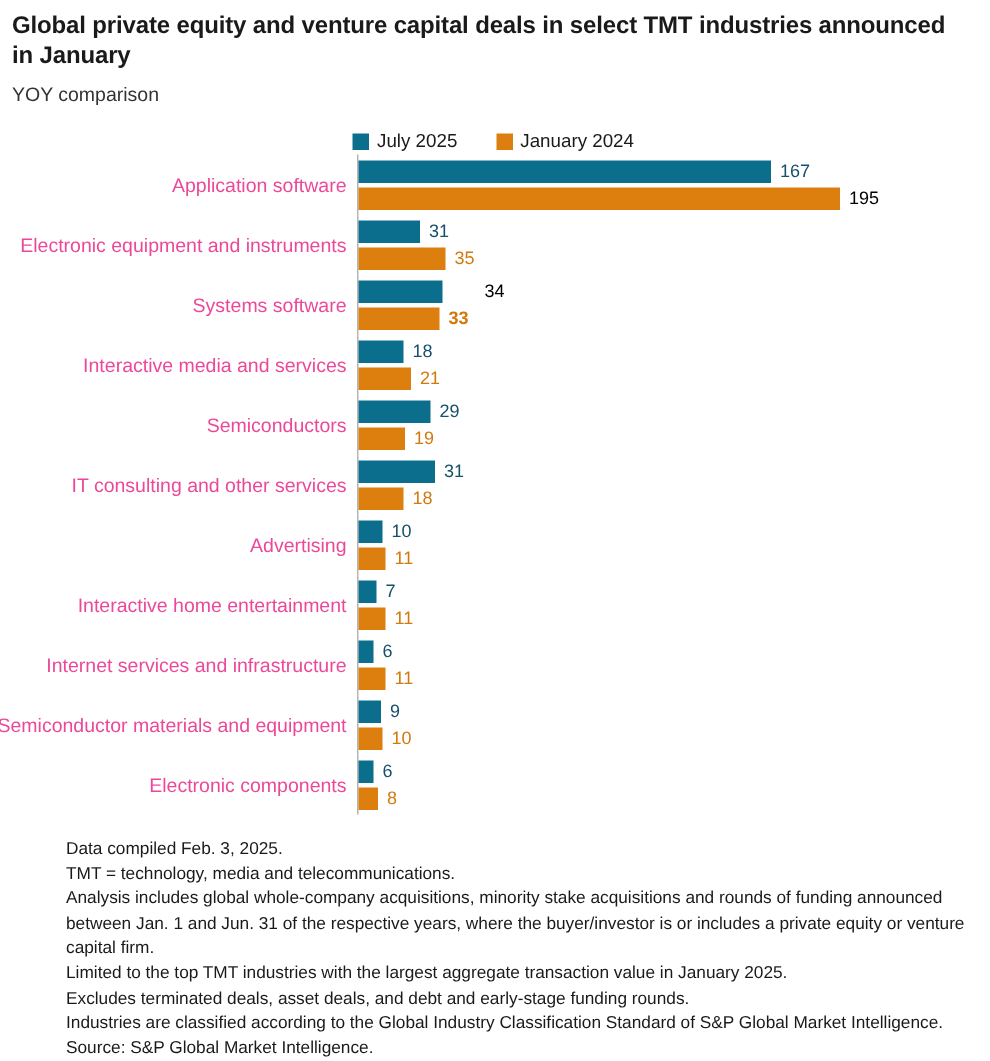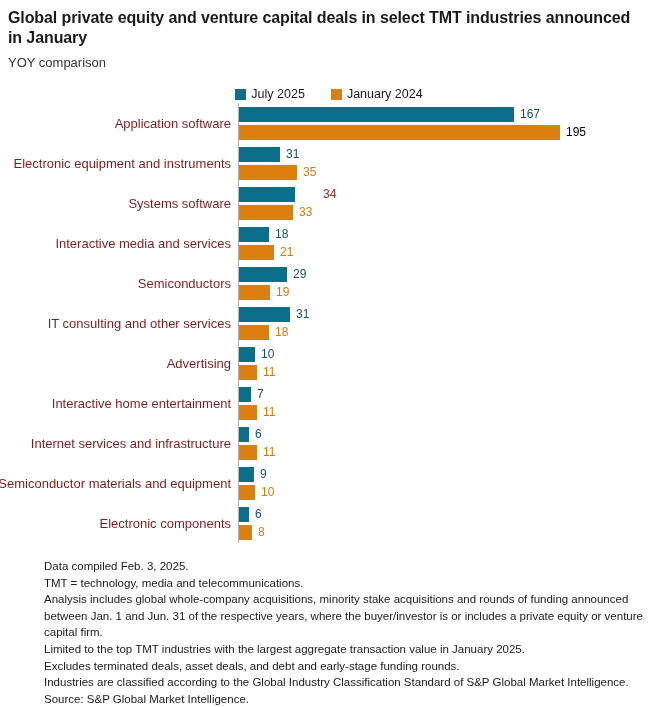--- a/index.html
+++ b/index.html
@@ -47,21 +47,21 @@
   .chart { margin-top: 2px; }
   .row { display: flex; }
   .cat-label {
     width: 230px;
     flex: 0 0 230px;
     display: flex;
     align-items: center;
     justify-content: flex-end;
     padding-right: 7px;
     font-size: 13px;
-    color: #7f1d1d;
+    color: #ec4899;
     white-space: nowrap;
   }
   .pair {
     flex: 1;
     border-left: 1px solid #b3b3b3;
     padding: 3.5px 0;
     display: flex;
     flex-direction: column;
     gap: 3px;
   }
@@ -126,25 +126,25 @@
               <div class="bar" style="width: 58px; background: rgb(221, 127, 14);"></div>
               <span class="val" style="color: rgb(210, 121, 13);">35</span>
             </div>
           </div>
         </div>
         <div class="row">
           <div class="cat-label">Systems software</div>
           <div class="pair">
             <div class="bar-line">
               <div class="bar" style="width: 56px; background: rgb(10, 110, 140);"></div>
-              <span class="val" style="color: #b91c1c; margin-left: 28px;">34</span>
+              <span class="val" style="color: #000000; margin-left: 28px;">34</span>
             </div>
             <div class="bar-line">
               <div class="bar" style="width: 54px; background: rgb(221, 127, 14);"></div>
-              <span class="val" style="color: rgb(210, 121, 13);">33</span>
+              <span class="val" style="color: rgb(210, 121, 13); font-weight: bold;">33</span>
             </div>
           </div>
         </div>
         <div class="row">
           <div class="cat-label">Interactive media and services</div>
           <div class="pair">
             <div class="bar-line">
               <div class="bar" style="width: 30px; background: rgb(10, 110, 140);"></div>
               <span class="val" style="color: rgb(23, 80, 107);">18</span>
             </div>

